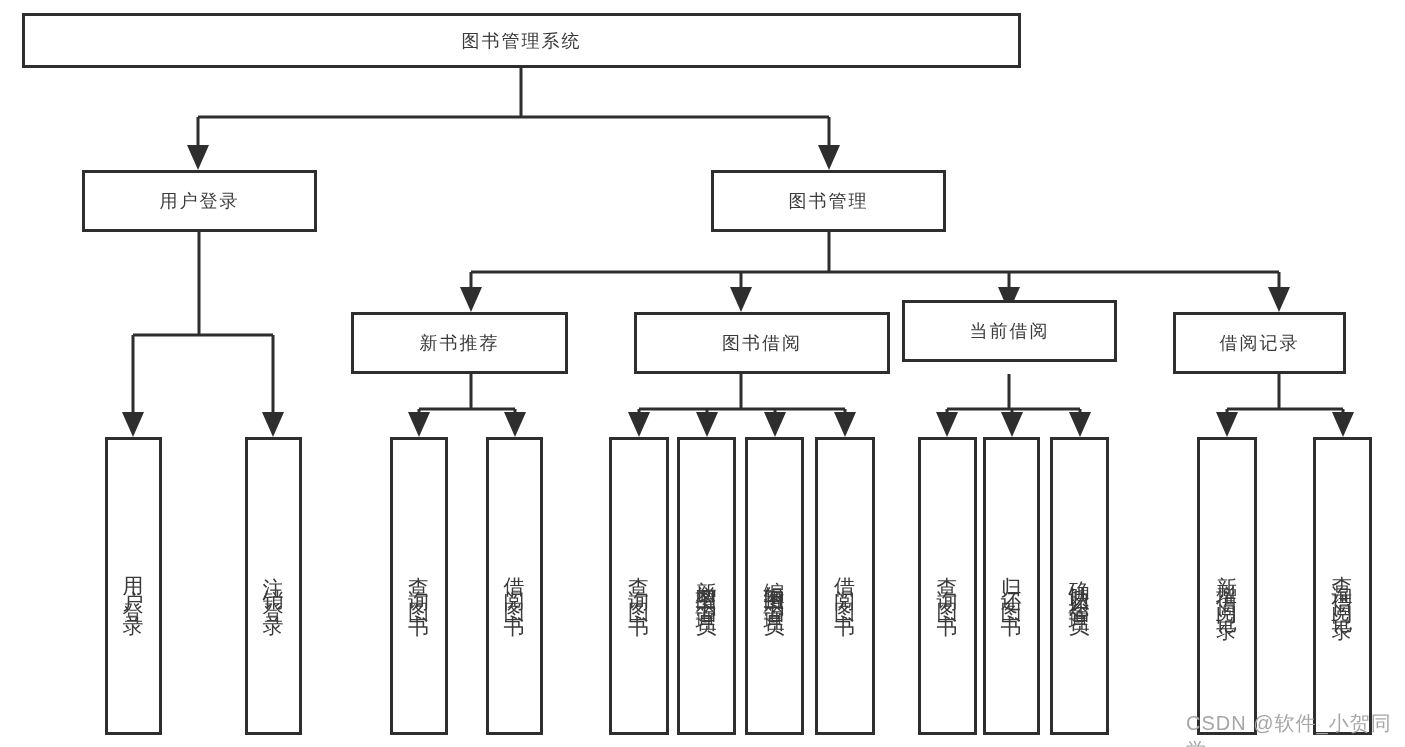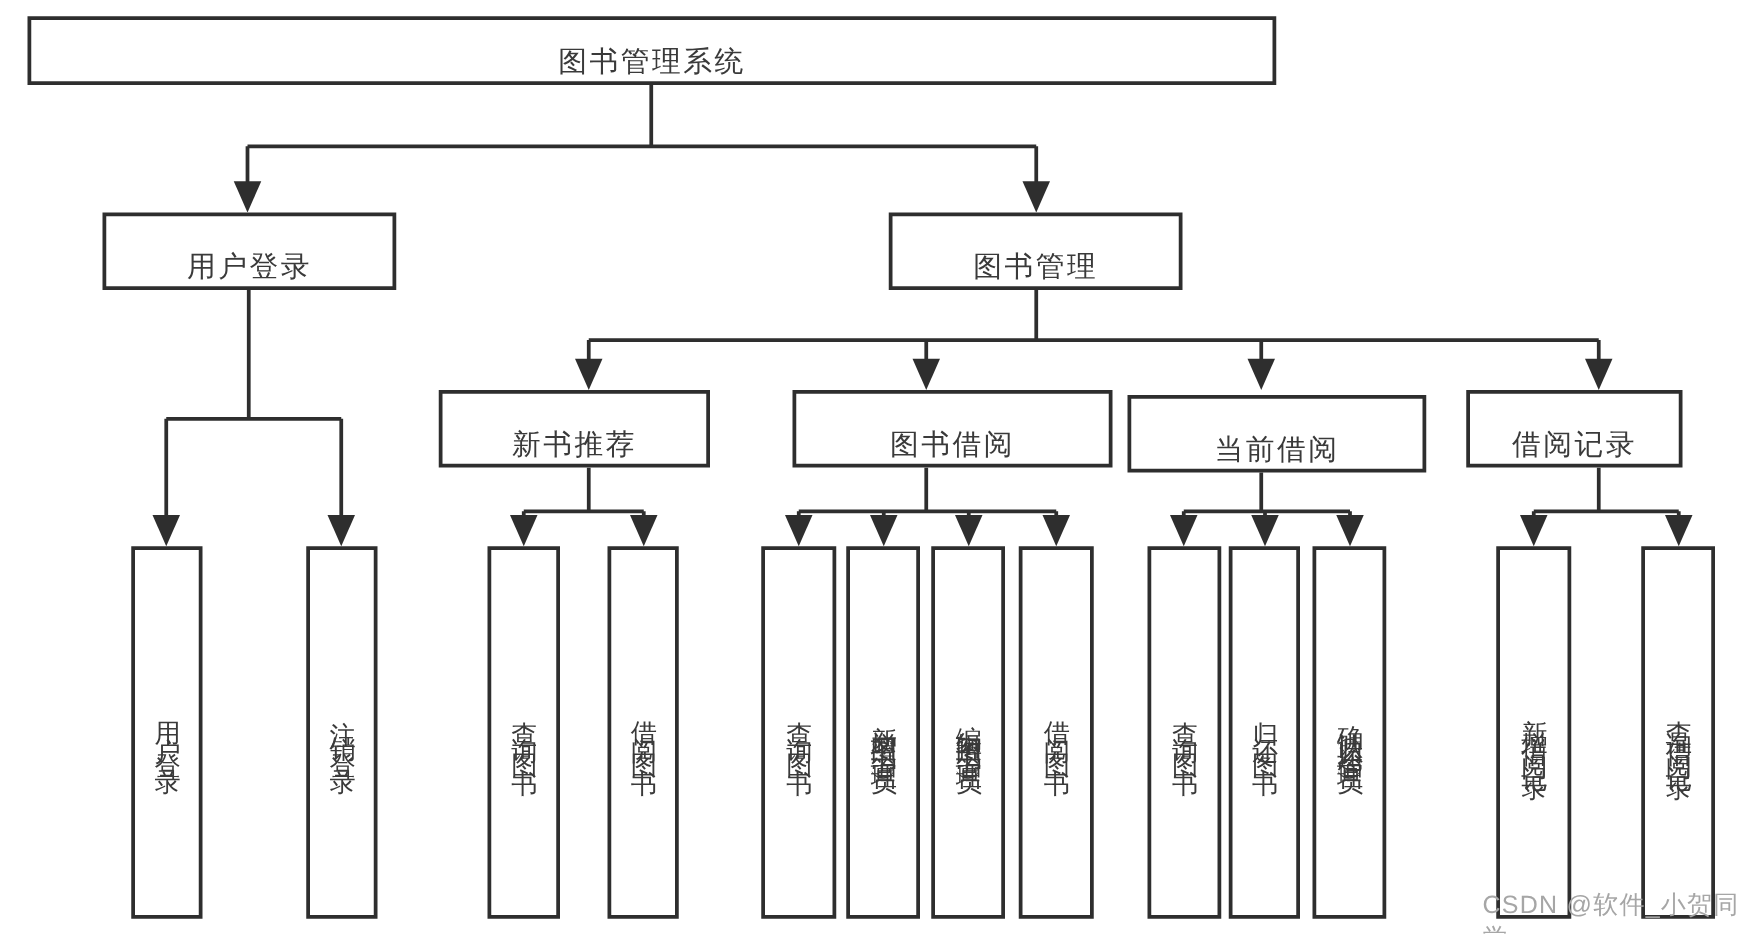--- a/index.html
+++ b/index.html
@@ -7,21 +7,21 @@
     position:relative;width:1405px;height:747px;background:#ffffff;
     font-family:"Liberation Sans","DejaVu Sans",sans-serif;
     color:#3a3a3a;overflow:hidden;
   }
   svg.connectors{position:absolute;left:0;top:0;width:1405px;height:747px;}
   .box{
     position:absolute;box-sizing:border-box;
     border:3px solid #2e2e2e;background:#ffffff;
     display:flex;align-items:center;justify-content:center;
   }
-  .hbox{font-size:23px;letter-spacing:2px;align-items:flex-end;}
+  .hbox{font-size:18px;letter-spacing:2px;}
   .vbox .vlabel{
     writing-mode:vertical-rl;text-orientation:mixed;
     font-size:21px;line-height:1;white-space:nowrap;
   }
   .sp4{letter-spacing:13px;}
   .sp6{letter-spacing:9px;}
   .sp10{letter-spacing:5px;}
   .watermark{
     position:absolute;left:1186px;top:710px;
     font-size:20px;color:#a6a6a6;letter-spacing:1px;z-index:5;
@@ -76,21 +76,21 @@
   <div class="box hbox" style="left:711px;top:170px;width:235px;height:62px">
     <span>图书管理</span>
   </div>
 
   <div class="box hbox" style="left:351px;top:312px;width:217px;height:62px">
     <span>新书推荐</span>
   </div>
   <div class="box hbox" style="left:634px;top:312px;width:256px;height:62px">
     <span>图书借阅</span>
   </div>
-  <div class="box hbox" style="left:902px;top:316px;width:239px;height:62px">
+  <div class="box hbox" style="left:902px;top:300px;width:215px;height:62px">
     <span>当前借阅</span>
   </div>
   <div class="box hbox" style="left:1173px;top:312px;width:173px;height:62px">
     <span>借阅记录</span>
   </div>
 
   <div class="box vbox" style="left:105px;top:437px;width:57px;height:298px">
     <span class="vlabel sp4">用户登录</span>
   </div>
   <div class="box vbox" style="left:245px;top:437px;width:57px;height:298px">

